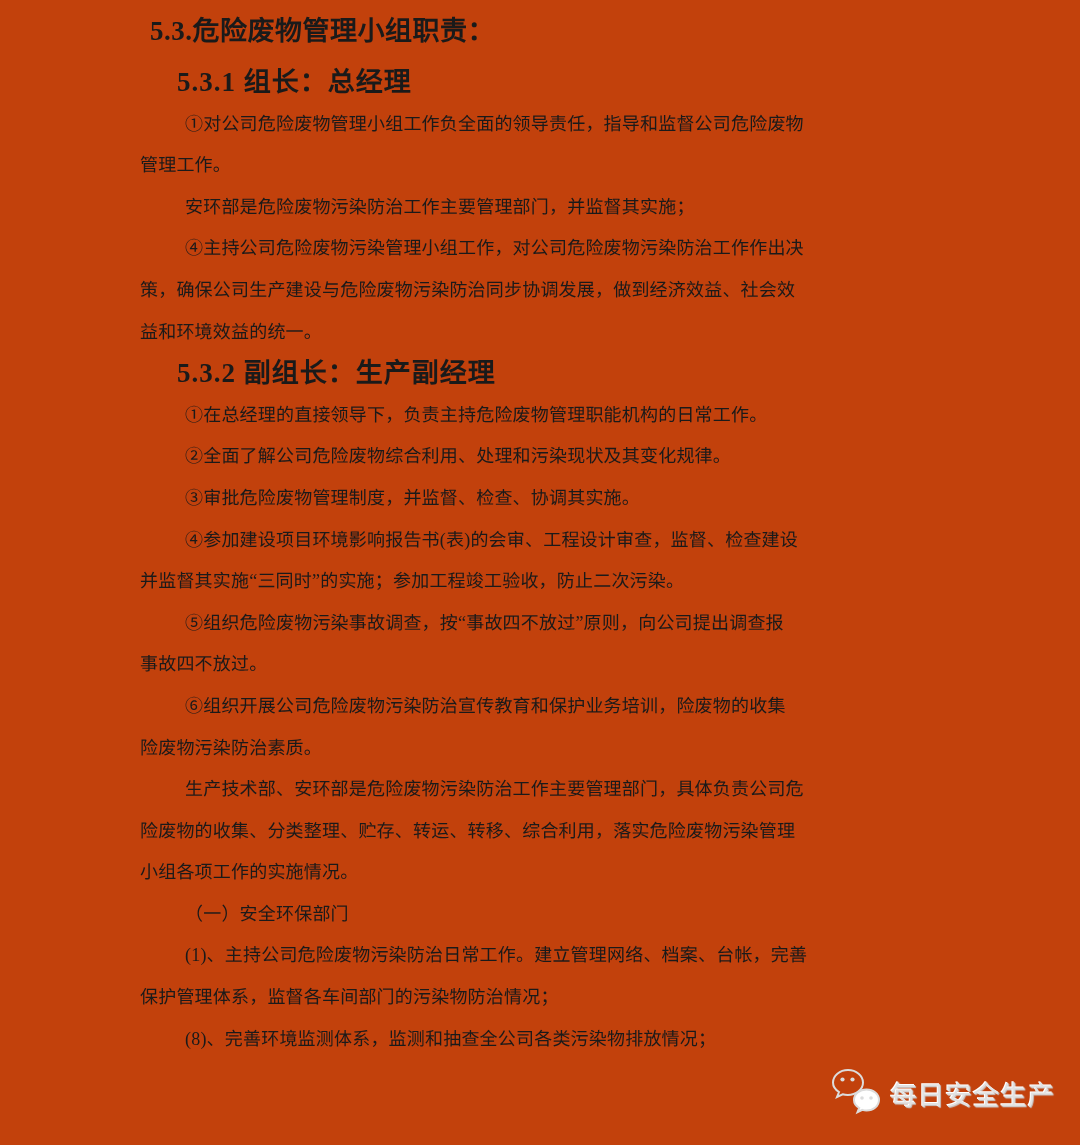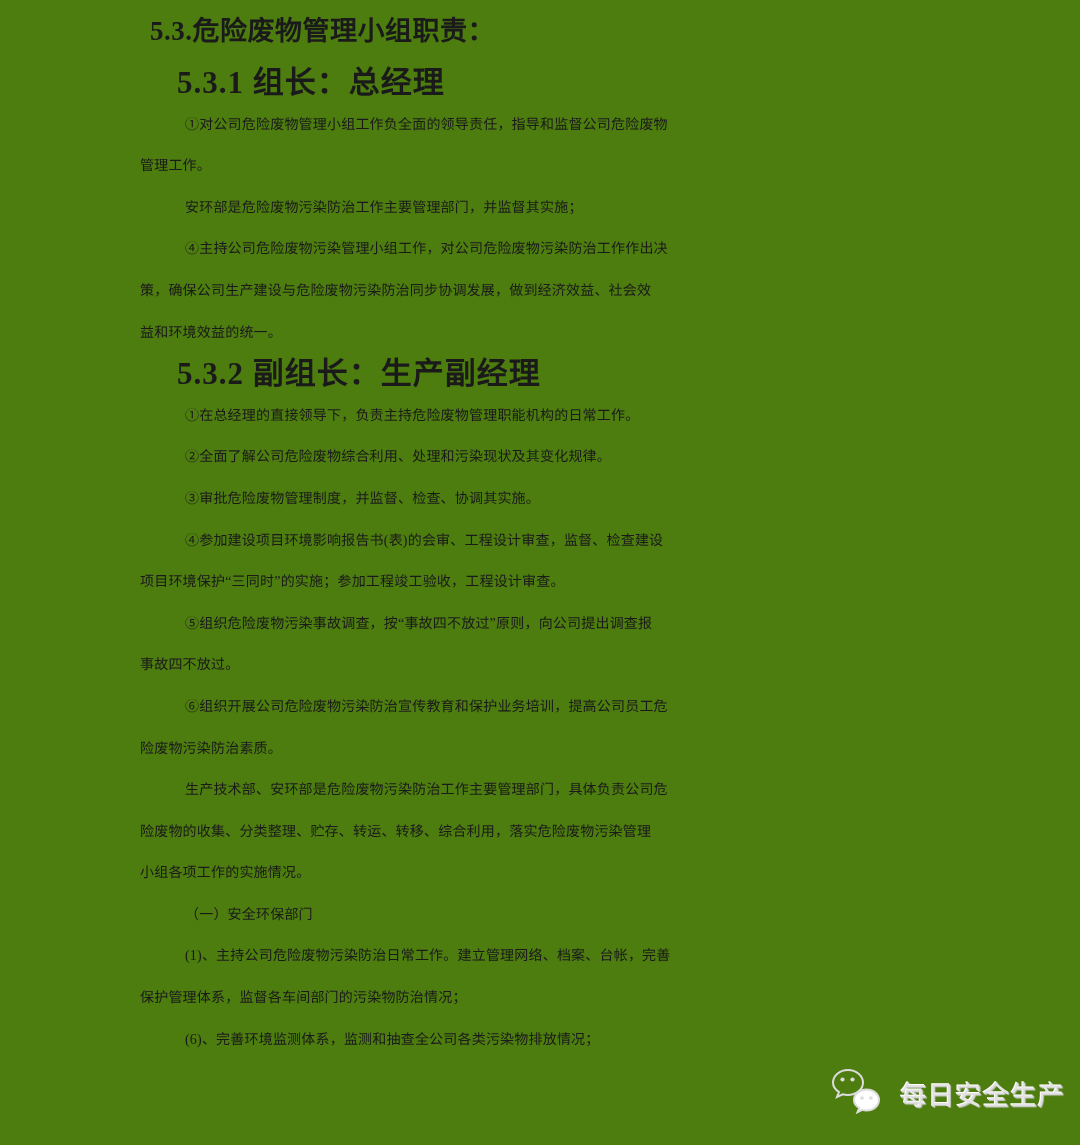--- a/index.html
+++ b/index.html
@@ -11,47 +11,47 @@
     height: 1145px;
     background: #ffffff;
     overflow: hidden;
     position: relative;
     font-family: "Liberation Serif", "DejaVu Serif", serif;
     color: #1a1a1a;
   }
   .page {
     position: absolute;
     inset: 0;
-    background: #4d7c0f;
+    background: #c2410c;
   }
   .doc {
     position: absolute;
     left: 140px;
     top: 0;
     width: 795px;
   }
   .doc .title {
     font-size: 27px;
     font-weight: bold;
     line-height: 62px;
     padding-left: 10px;
     white-space: nowrap;
     letter-spacing: 0.5px;
   }
   .doc .heading {
-    font-size: 31px;
+    font-size: 27px;
     font-weight: bold;
     line-height: 41.6px;
     padding-left: 37px;
     white-space: nowrap;
     letter-spacing: 1px;
   }
   .doc .body,
   .doc .body-indent {
-    font-size: 14px;
+    font-size: 18px;
     line-height: 41.6px;
     white-space: nowrap;
     letter-spacing: 0.2px;
   }
   .doc .body-indent {
     padding-left: 45px;
   }
   .watermark {
     position: absolute;
     left: 830px;
@@ -62,21 +62,20 @@
     user-select: none;
     pointer-events: none;
   }
   .watermark .wm-text {
     font-size: 27px;
     letter-spacing: 0.5px;
     color: #e2e2e2;
     text-shadow: -1px -1px 0 #ffffff, 1px 1px 1px #c9c9c9;
     white-space: nowrap;
     font-family: "Liberation Sans", "DejaVu Sans", sans-serif;
-    margin-left: 10px;
   }
   .watermark svg {
     display: block;
   }
 </style>
 </head>
 <body>
 
 <div class="page">
 
@@ -87,32 +86,32 @@
       <div class="body">管理工作。</div>
       <div class="body-indent">安环部是危险废物污染防治工作主要管理部门，并监督其实施；</div>
       <div class="body-indent">④主持公司危险废物污染管理小组工作，对公司危险废物污染防治工作作出决</div>
       <div class="body">策，确保公司生产建设与危险废物污染防治同步协调发展，做到经济效益、社会效</div>
       <div class="body">益和环境效益的统一。</div>
       <div class="heading">5.3.2 副组长：生产副经理</div>
       <div class="body-indent">①在总经理的直接领导下，负责主持危险废物管理职能机构的日常工作。</div>
       <div class="body-indent">②全面了解公司危险废物综合利用、处理和污染现状及其变化规律。</div>
       <div class="body-indent">③审批危险废物管理制度，并监督、检查、协调其实施。</div>
       <div class="body-indent">④参加建设项目环境影响报告书(表)的会审、工程设计审查，监督、检查建设</div>
-      <div class="body">项目环境保护“三同时”的实施；参加工程竣工验收，工程设计审查。</div>
+      <div class="body">并监督其实施“三同时”的实施；参加工程竣工验收，防止二次污染。</div>
       <div class="body-indent">⑤组织危险废物污染事故调查，按“事故四不放过”原则，向公司提出调查报</div>
       <div class="body">事故四不放过。</div>
-      <div class="body-indent">⑥组织开展公司危险废物污染防治宣传教育和保护业务培训，提高公司员工危</div>
+      <div class="body-indent">⑥组织开展公司危险废物污染防治宣传教育和保护业务培训，险废物的收集</div>
       <div class="body">险废物污染防治素质。</div>
       <div class="body-indent">生产技术部、安环部是危险废物污染防治工作主要管理部门，具体负责公司危</div>
       <div class="body">险废物的收集、分类整理、贮存、转运、转移、综合利用，落实危险废物污染管理</div>
       <div class="body">小组各项工作的实施情况。</div>
       <div class="body-indent">（一）安全环保部门</div>
       <div class="body-indent">(1)、主持公司危险废物污染防治日常工作。建立管理网络、档案、台帐，完善</div>
       <div class="body">保护管理体系，监督各车间部门的污染物防治情况；</div>
-      <div class="body-indent">(6)、完善环境监测体系，监测和抽查全公司各类污染物排放情况；</div>
+      <div class="body-indent">(8)、完善环境监测体系，监测和抽查全公司各类污染物排放情况；</div>
     </div>
 
   <div class="watermark">
     <span>
       <svg width="52" height="50" viewBox="0 0 52 50">
         <g fill="none" stroke="#dcdcdc" stroke-width="2">
           <path d="M 33 14.5 C 33 21.4 26.2 27 17.8 27 C 16 27 14.3 26.8 12.7 26.3 L 7 29 L 9 24 C 5.3 21.7 3 18.3 3 14.5 C 3 7.6 9.7 2 18 2 C 26.3 2 33 7.6 33 14.5 Z"></path>
           <path d="M 49 32 C 49 37.8 43.4 42.5 36.5 42.5 C 35 42.5 33.6 42.3 32.3 41.9 L 27.5 44.2 L 29.2 40 C 26.1 38.1 24 35.3 24 32 C 24 26.2 29.6 21.5 36.5 21.5 C 43.4 21.5 49 26.2 49 32 Z" fill="#ffffff"></path>
         </g>
         <g fill="#dcdcdc">

